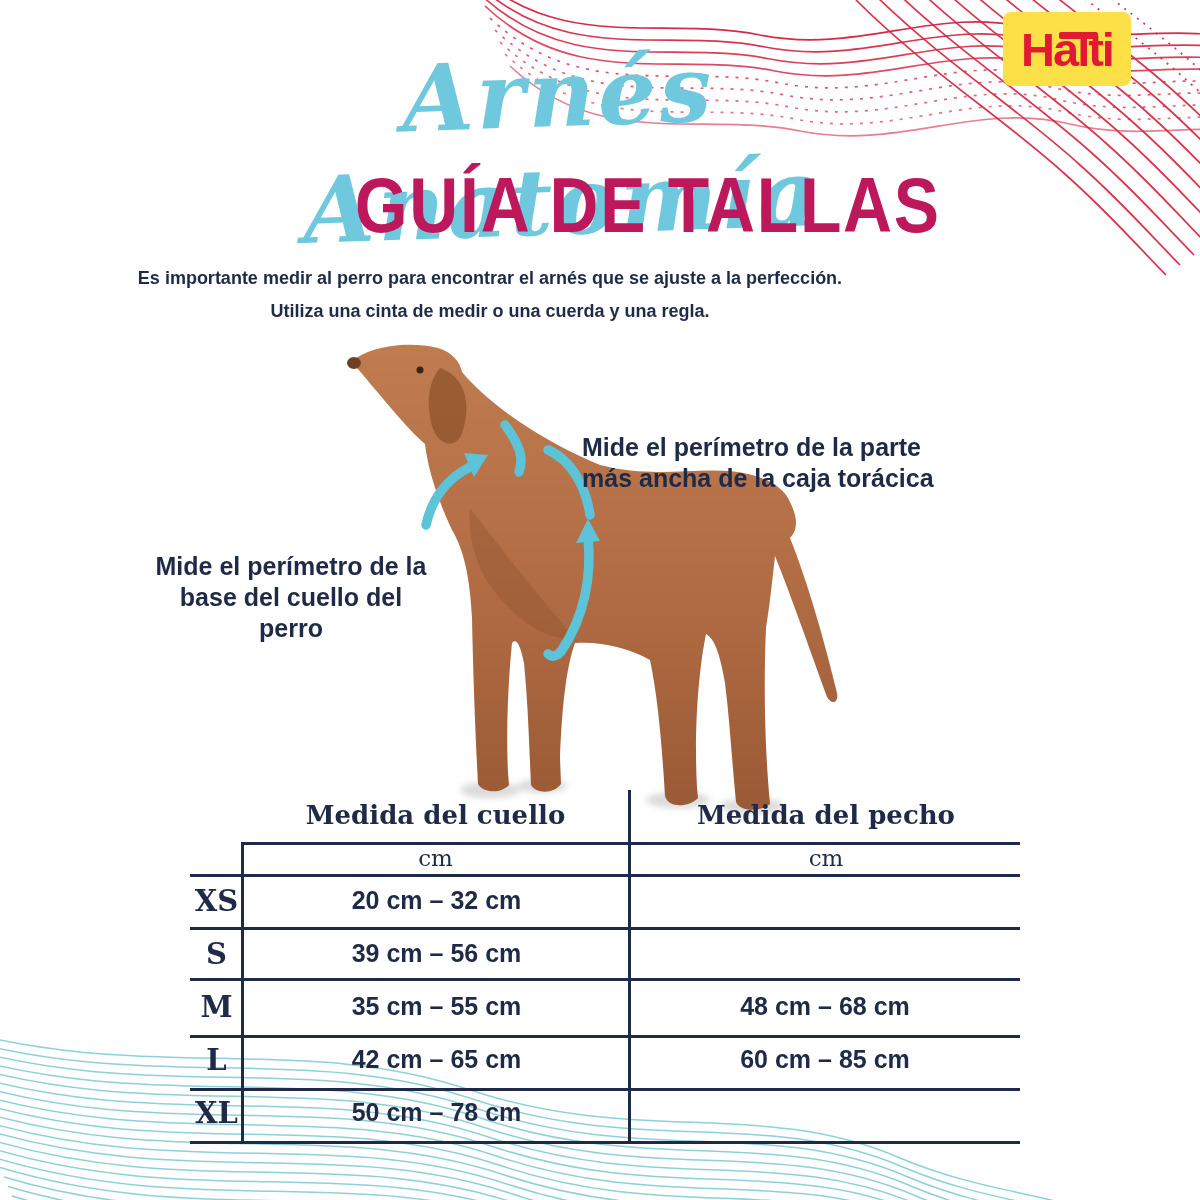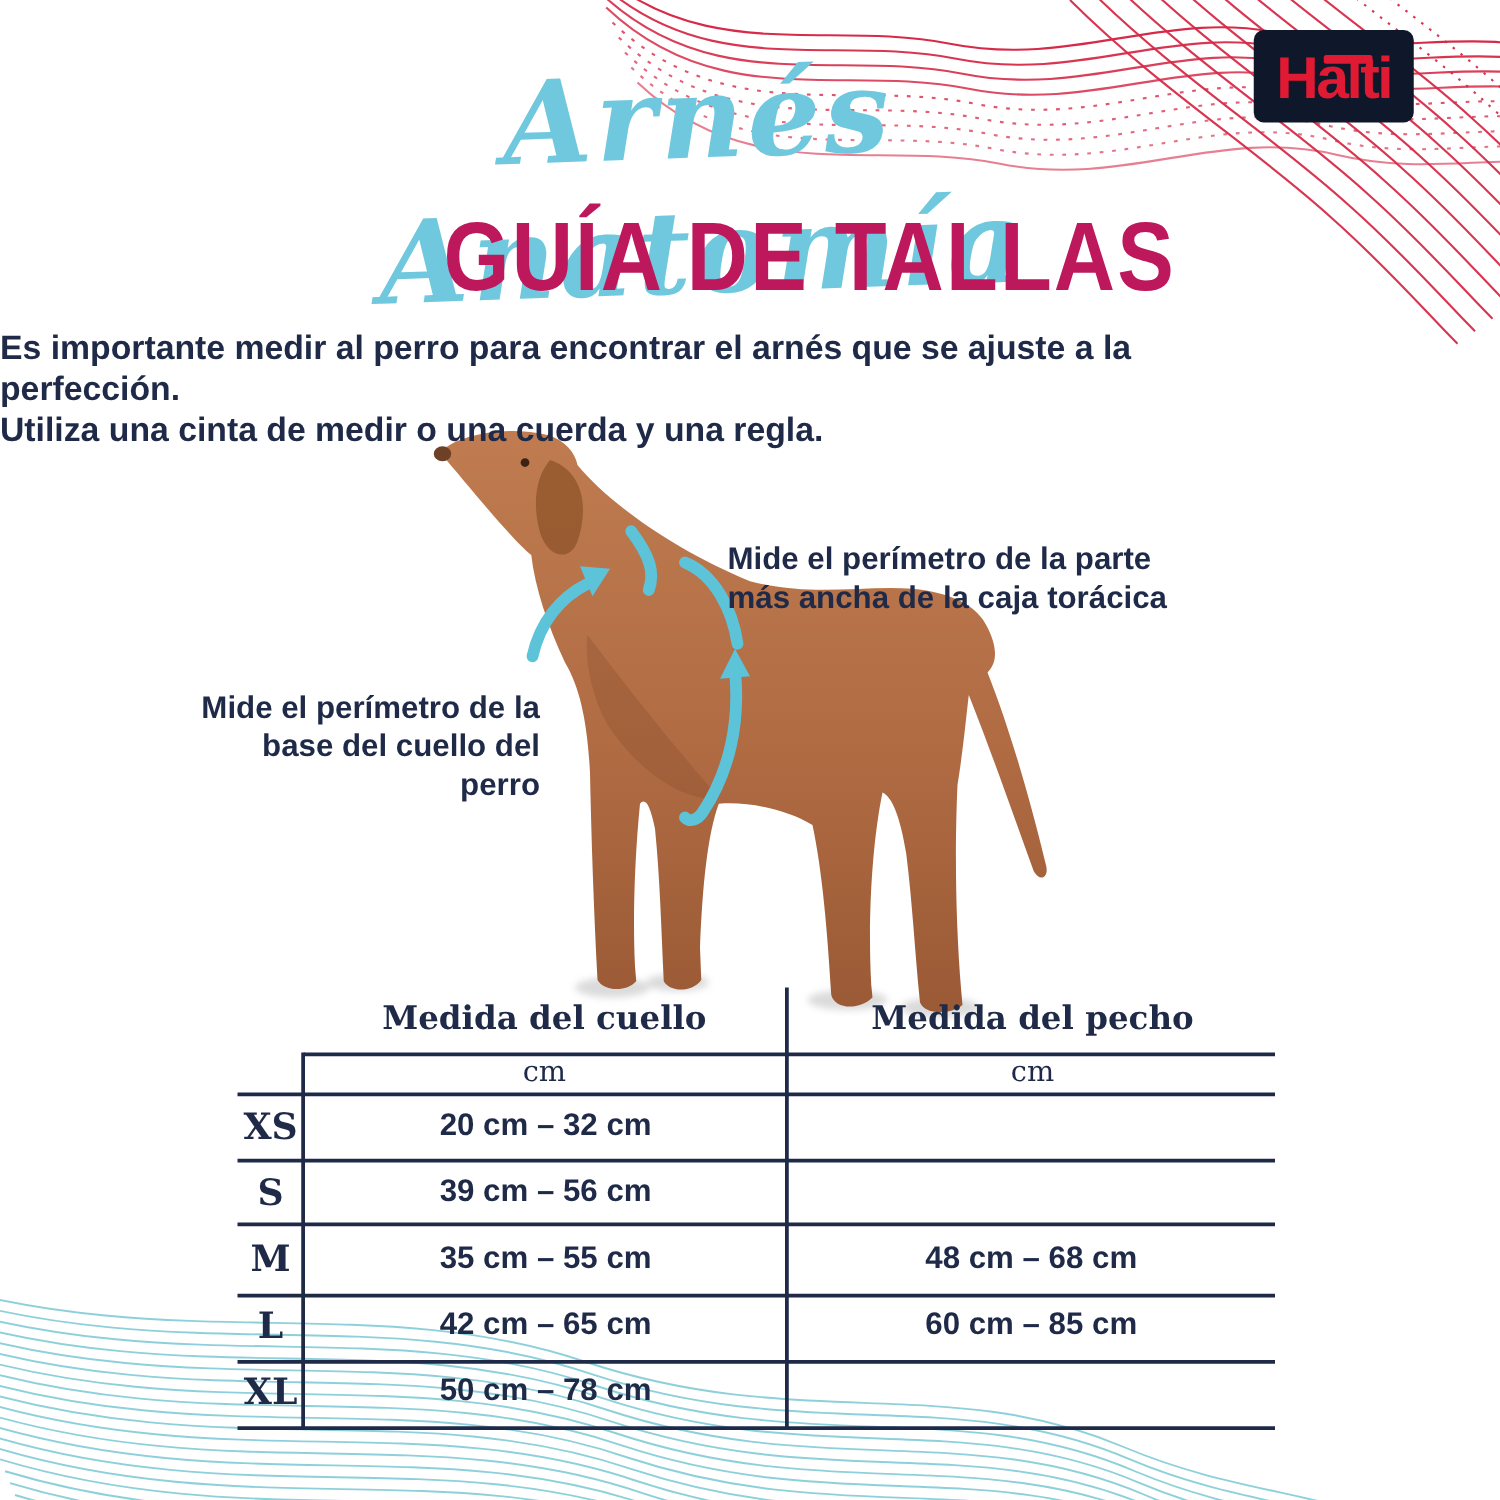--- a/index.html
+++ b/index.html
@@ -1,38 +1,38 @@
 <!DOCTYPE html>
 <html><head>
 <meta charset="utf-8">
 <style>
   html,body{margin:0;padding:0;background:#ffffff;}
   .page{position:relative;width:1200px;height:1200px;background:#ffffff;overflow:hidden;
         font-family:"Liberation Sans",sans-serif;color:#1e2a47;}
   svg{display:block;}
   .deco{position:absolute;left:0;top:0;width:1200px;height:1200px;z-index:0;pointer-events:none;}
   
-  .logo-box{position:absolute;left:1003px;top:24px;width:128px;height:74px;background:#0f172a;
+  .logo-box{position:absolute;left:1003px;top:12px;width:128px;height:74px;background:#fde047;
             border-radius:8px;display:flex;align-items:center;justify-content:center;z-index:6;}
   .logo-text{font-size:47px;font-weight:700;color:#e01a32;letter-spacing:-2px;position:relative;line-height:1;}
   .logo-bar{position:absolute;left:56px;top:20px;width:39px;height:7px;background:#e01a32;border-radius:2px;}
   
   .script-title{position:absolute;left:160px;top:40px;width:800px;text-align:center;z-index:2;
       font-family:"DejaVu Serif",serif;font-style:italic;font-weight:700;font-size:92px;
       color:#6fc8dd;letter-spacing:3px;transform:rotate(-2deg);}
   .main-title{position:absolute;left:85px;top:160px;width:900px;text-align:right;z-index:2;
       font-size:78px;font-weight:700;color:#be185d;white-space:nowrap;}
   .main-title span{display:inline-block;transform:scaleX(.87);letter-spacing:2px;}
-  .intro{position:absolute;left:0;top:262px;width:980px;z-index:2;
-      font-size:27px;font-weight:700;line-height:33px;color:#1e2a47;}
+  .intro{position:absolute;left:0;top:262px;width:980px;text-align:center;z-index:2;
+      font-size:18px;font-weight:700;line-height:33px;color:#1e2a47;}
   
   .dog-svg{position:absolute;left:320px;top:338px;width:545px;height:480px;z-index:1;}
   .note{position:absolute;z-index:2;font-size:25px;font-weight:700;line-height:31px;color:#1e2a47;margin-top:38px;}
   .note-chest{left:582px;top:394px;text-align:left;}
-  .note-neck{left:150px;top:513px;width:282px;text-align:right;}
+  .note-neck{left:150px;top:513px;width:282px;text-align:center;}
   
   .tline{position:absolute;background:#1e2a47;z-index:3;}
   .col-head{position:absolute;top:800px;z-index:3;text-align:center;
       font-family:"DejaVu Serif",serif;font-weight:700;font-size:26px;}
   .col-head.c1{left:243px;width:385px;}
   .col-head.c2{left:632px;width:388px;}
   .unit{position:absolute;top:845px;z-index:3;text-align:center;
       font-family:"DejaVu Serif",serif;font-weight:400;font-size:23px;}
   .unit.u1{left:243px;width:385px;}
   .unit.u2{left:632px;width:388px;}

